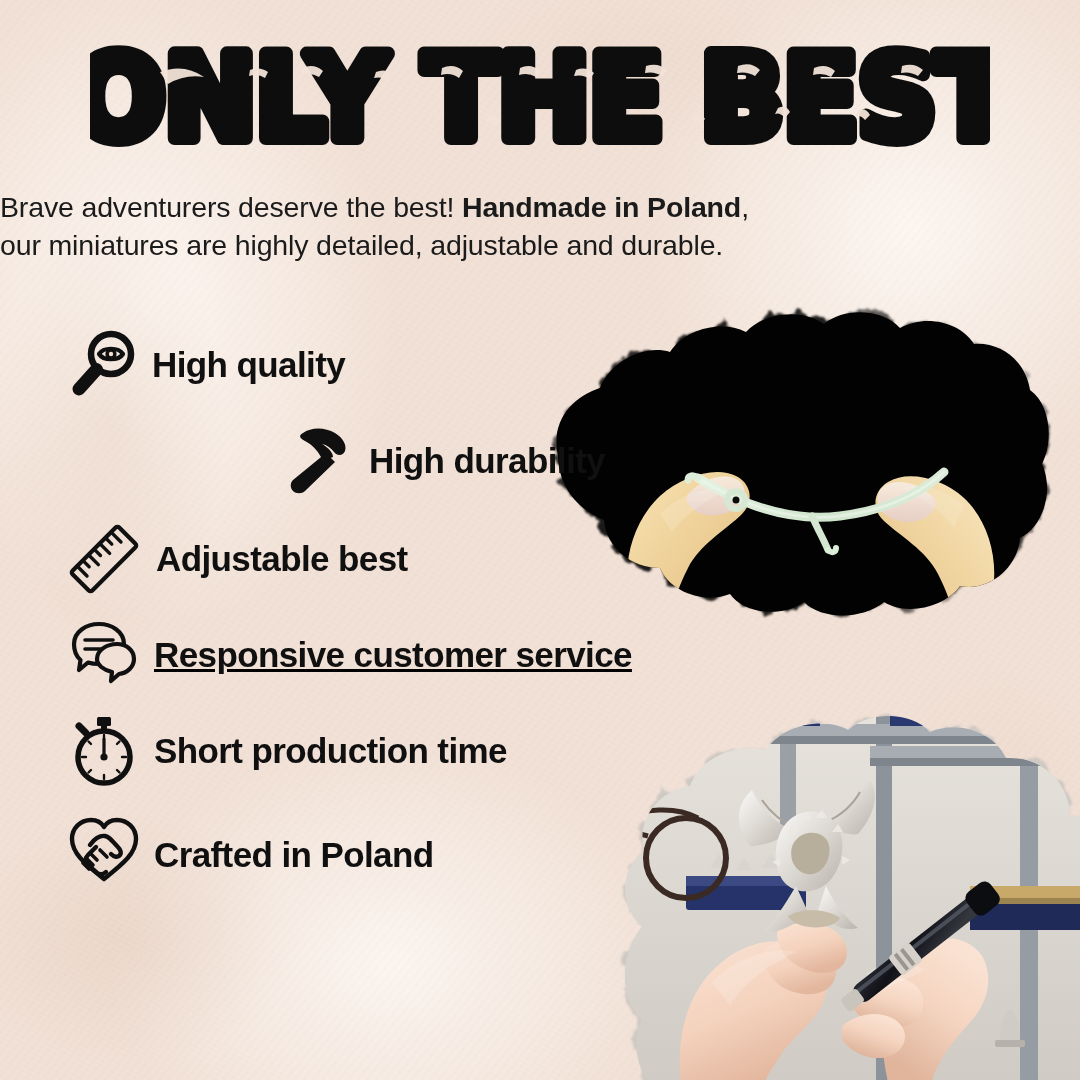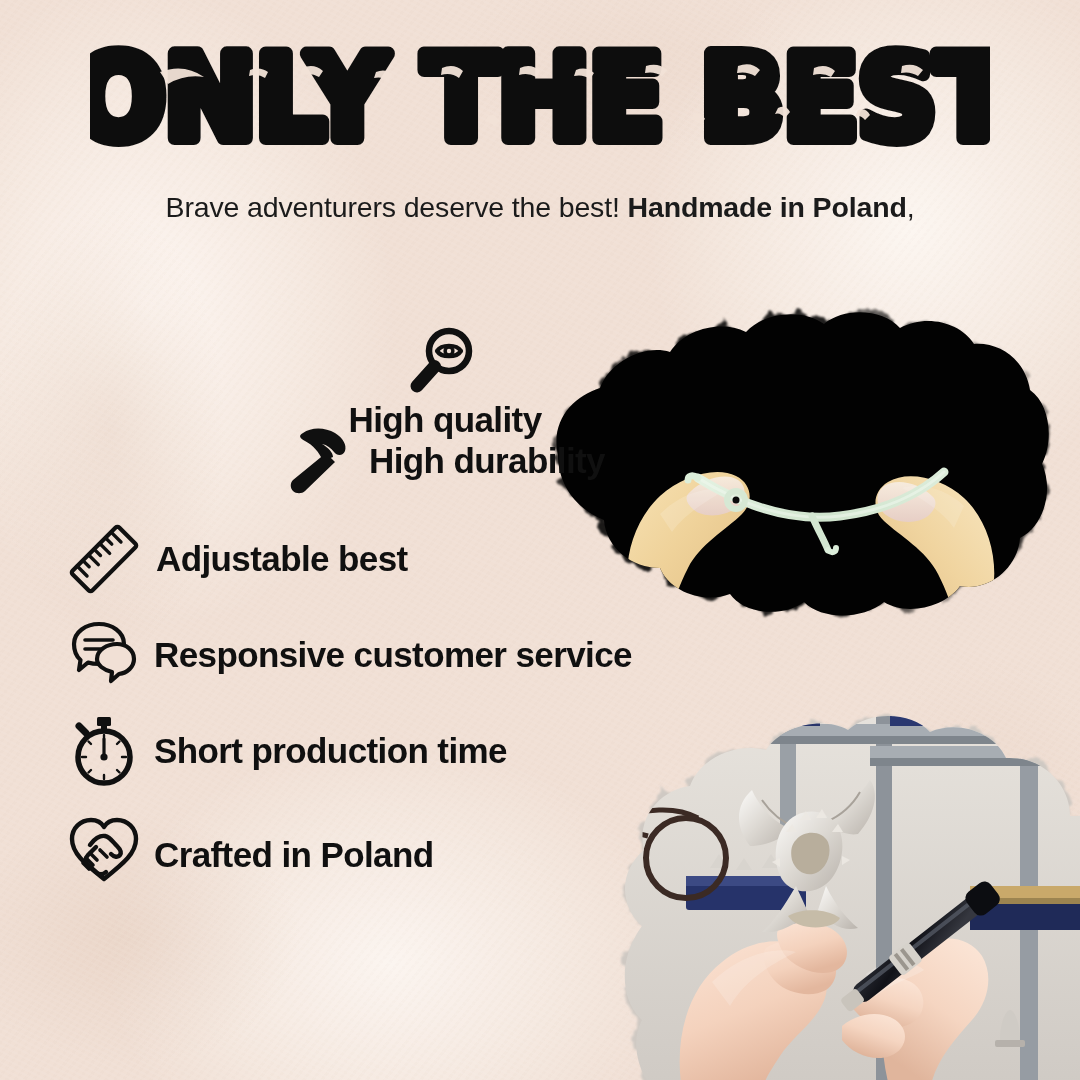--- a/index.html
+++ b/index.html
@@ -66,21 +66,21 @@
     font-weight:bold;
     font-size:0px;           
     line-height:1;
     display:block;
   }
   #headline svg{display:block;margin:0 auto;}
 
   
   #subtitle{
     position:absolute;left:0;top:188px;width:1080px;
-    text-align:center;
+    text-align:left;
     color:#1b1b1b;
     font-family:"Liberation Sans", sans-serif;
     font-size:28.5px;
     line-height:38px;
     letter-spacing:-0.15px;
   }
   #subtitle b{font-weight:bold;}
   .sub-line{display:block;white-space:nowrap;}
 
   
@@ -101,24 +101,24 @@
   .feat-label{
     font-family:"Liberation Sans", sans-serif;
     font-weight:bold;
     font-size:35px;
     letter-spacing:-0.6px;
     color:#101010;
     white-space:nowrap;
     margin-left:6px;
   }
   
-  .feature.f1{height:82px;margin-bottom:14px;flex-direction:column;}
+  .feature.f1{height:82px;margin-bottom:14px;}
   .feature.f2{height:82px;margin-bottom:16px;justify-content:center;}
   .feature.f3{height:82px;margin-bottom:14px;}
-  .feature.f4{height:82px;margin-bottom:14px;}
+  .feature.f4{height:82px;margin-bottom:14px;text-decoration:underline;}
   .feature.f5{height:82px;margin-bottom:14px;}
   .feature.f3 .feat-label{margin-left:10px;}
   .feature.f4 .feat-label{margin-left:8px;}
   .feature.f5 .feat-label{margin-left:8px;}
   .feature.f6 .feat-label{margin-left:8px;margin-top:12px;}
 
   
   .photo{position:absolute;overflow:visible;}
 
   #photo-top{left:540px;top:300px;width:520px;height:330px;}
@@ -166,20 +166,21 @@
           <path d="M724 30 q12 -5 21 3 l-4 6 q-8 -5 -18 -2 z"></path>
           <path d="M768 72 q8 -3 12 5 l-5 5 q-5 -6 -10 -3 z"></path>
           <path d="M812 28 q12 -4 21 4 l-5 6 q-8 -5 -17 -3 z"></path>
         </g>
       </svg>
     </div>
   </div>
 
   <div id="subtitle">
     <span class="sub-line"><span>Brave adventurers deserve the best! </span><b>Handmade in Poland</b><span>,</span></span>
+    <span class="sub-line">our miniatures are highly detailed, adjustable and durable.</span>
   </div>
 
   <div class="photo" id="photo-top">
     <svg width="520" height="340" viewBox="0 0 520 340">
       <defs>
         <clipPath id="clipTorn">
           <path d="M18,155
                    C10,120 34,96 60,88
                    C70,62 104,44 130,52
                    C146,28 182,20 206,32

